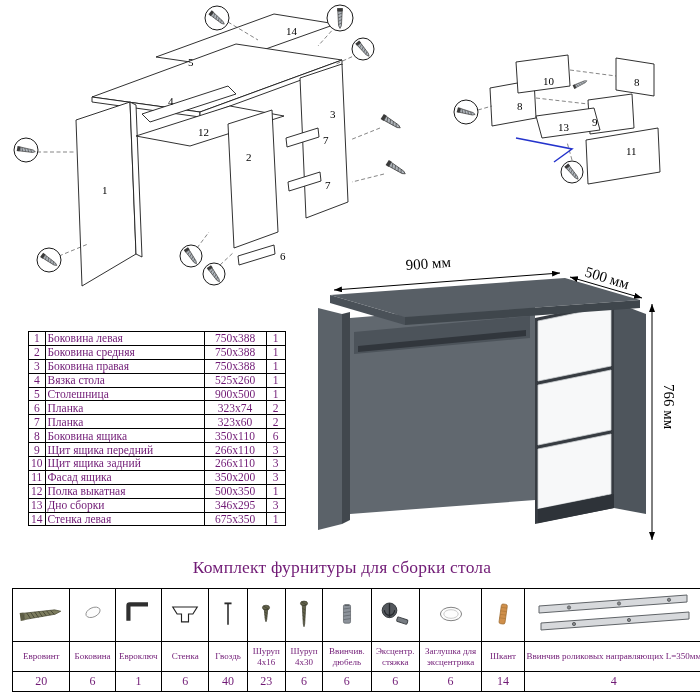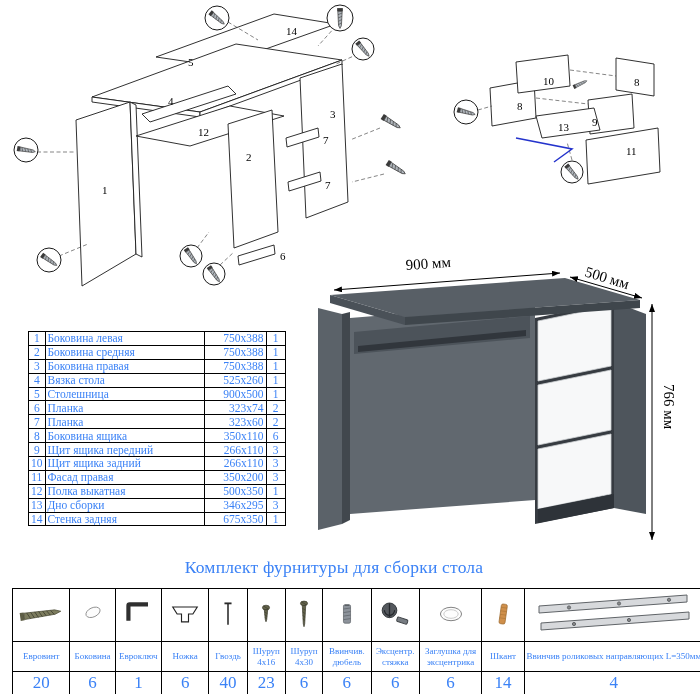--- a/index.html
+++ b/index.html
@@ -1,37 +1,37 @@
 <!DOCTYPE html>
 <html><head>
 <meta charset="utf-8">
 <style>
   *{margin:0;padding:0;box-sizing:border-box}
   html,body{background:#ffffff}
   .page{position:relative;width:700px;height:694px;background:#ffffff;overflow:hidden;
-        font-family:"Liberation Serif",serif;color:#3b82f6}
+        font-family:"Liberation Serif",serif;color:#701a75}
   .abs{position:absolute}
   svg text{font-family:"Liberation Serif",serif}
   .plabel text{font-size:11px;fill:#000}
 
   
   .parts-table{border-collapse:collapse;font-size:11.5px;line-height:1.05;table-layout:fixed}
   .parts-table td{border:1px solid #000;padding:0 2px;height:13.9px;white-space:nowrap;overflow:hidden}
   .c-num,.c-qty{text-align:center}
-  .c-size{text-align:right}
+  .c-size{text-align:center}
 
   
   .title{font-size:17.5px;text-align:center;letter-spacing:.2px}
 
   
   .hw-table{border-collapse:collapse;table-layout:fixed;font-size:9px;text-align:center;width:692px}
   .hw-table td{border:1px solid #000;padding:1px;vertical-align:middle;overflow:hidden}
   .hw-icons td{height:52px}
   .hw-labels td{height:30px;line-height:1.15}
-  .hw-qtys td{height:20px;font-size:17px}
+  .hw-qtys td{height:20px;font-size:12px}
 </style>
 </head>
 <body>
 
 <div class="page">
 
   <svg class="abs" style="left:6px;top:2px" width="434" height="330" viewBox="0 0 434 330">
     <defs>
       <g id="scrw">
         <rect x="-9" y="-2.6" width="3" height="5.2" fill="#3a3a3a"></rect>
@@ -240,39 +240,39 @@
           <td class="c-qty">3</td>
         </tr>
       <tr>
           <td class="c-num">10</td>
           <td class="c-name">Щит ящика задний</td>
           <td class="c-size">266x110</td>
           <td class="c-qty">3</td>
         </tr>
       <tr>
           <td class="c-num">11</td>
-          <td class="c-name">Фасад правая</td>
+          <td class="c-name">Фасад ящика</td>
           <td class="c-size">350x200</td>
           <td class="c-qty">3</td>
         </tr>
       <tr>
           <td class="c-num">12</td>
           <td class="c-name">Полка выкатная</td>
           <td class="c-size">500x350</td>
           <td class="c-qty">1</td>
         </tr>
       <tr>
           <td class="c-num">13</td>
           <td class="c-name">Дно сборки</td>
           <td class="c-size">346x295</td>
           <td class="c-qty">3</td>
         </tr>
       <tr>
           <td class="c-num">14</td>
-          <td class="c-name">Стенка задняя</td>
+          <td class="c-name">Стенка левая</td>
           <td class="c-size">675x350</td>
           <td class="c-qty">1</td>
         </tr>
     </tbody>
   </table>
 
   <svg class="abs" style="left:298px;top:256px" width="398" height="298" viewBox="0 0 398 298">
     <defs>
       <marker id="ah" markerWidth="9" markerHeight="8" refX="8" refY="3" orient="auto-start-reverse">
         <path d="M0,0 L8,3 L0,6 Z" fill="#000"></path>
@@ -299,21 +299,21 @@
       <line x1="272" y1="21" x2="344" y2="42" marker-start="url(#ah)" marker-end="url(#ah)"></line>
       <line x1="354" y1="48" x2="354" y2="284" marker-start="url(#ah)" marker-end="url(#ah)"></line>
     </g>
     <g fill="#000" style="font-size:15px">
       <text x="108" y="14" transform="rotate(-4 108 14)">900 мм</text>
       <text x="286" y="20" transform="rotate(17 286 20)">500 мм</text>
       <text x="366" y="128" transform="rotate(90 366 128)">766 мм</text>
     </g>
   </svg>
 
-  <div class="title abs" style="left:4px;top:557px;width:660px">Комплект фурнитуры для сборки стола</div>
+  <div class="title abs" style="left:12px;top:557px;width:660px">Комплект фурнитуры для сборки стола</div>
 
   <table class="hw-table abs" style="left:12px;top:588px">
     <colgroup>
       <col style="width:57px">
         <col style="width:45px">
         <col style="width:46px">
         <col style="width:47px">
       <col style="width:38px">
         <col style="width:38px">
         <col style="width:37px">
@@ -432,21 +432,21 @@
             <circle cx="45" cy="34" r="1.6" fill="#888"></circle>
             <circle cx="100" cy="30" r="1.6" fill="#888"></circle>
           </g>
             </svg>
         </td>
       </tr>
       <tr class="hw-labels">
         <td>Евровинт</td>
         <td>Боковина</td>
         <td>Евроключ</td>
-        <td>Ножка</td>
+        <td>Стенка</td>
         <td>Гвоздь</td>
         <td>Шуруп 4х16</td>
         <td>Шуруп 4х30</td>
         <td>Ввинчив. дюбель</td>
         <td>Эксцентр. стяжка</td>
         <td>Заглушка для эксцентрика</td>
         <td>Шкант</td>
         <td>Ввинчив роликовых направляющих L=350мм</td>
       </tr>
       <tr class="hw-qtys">

